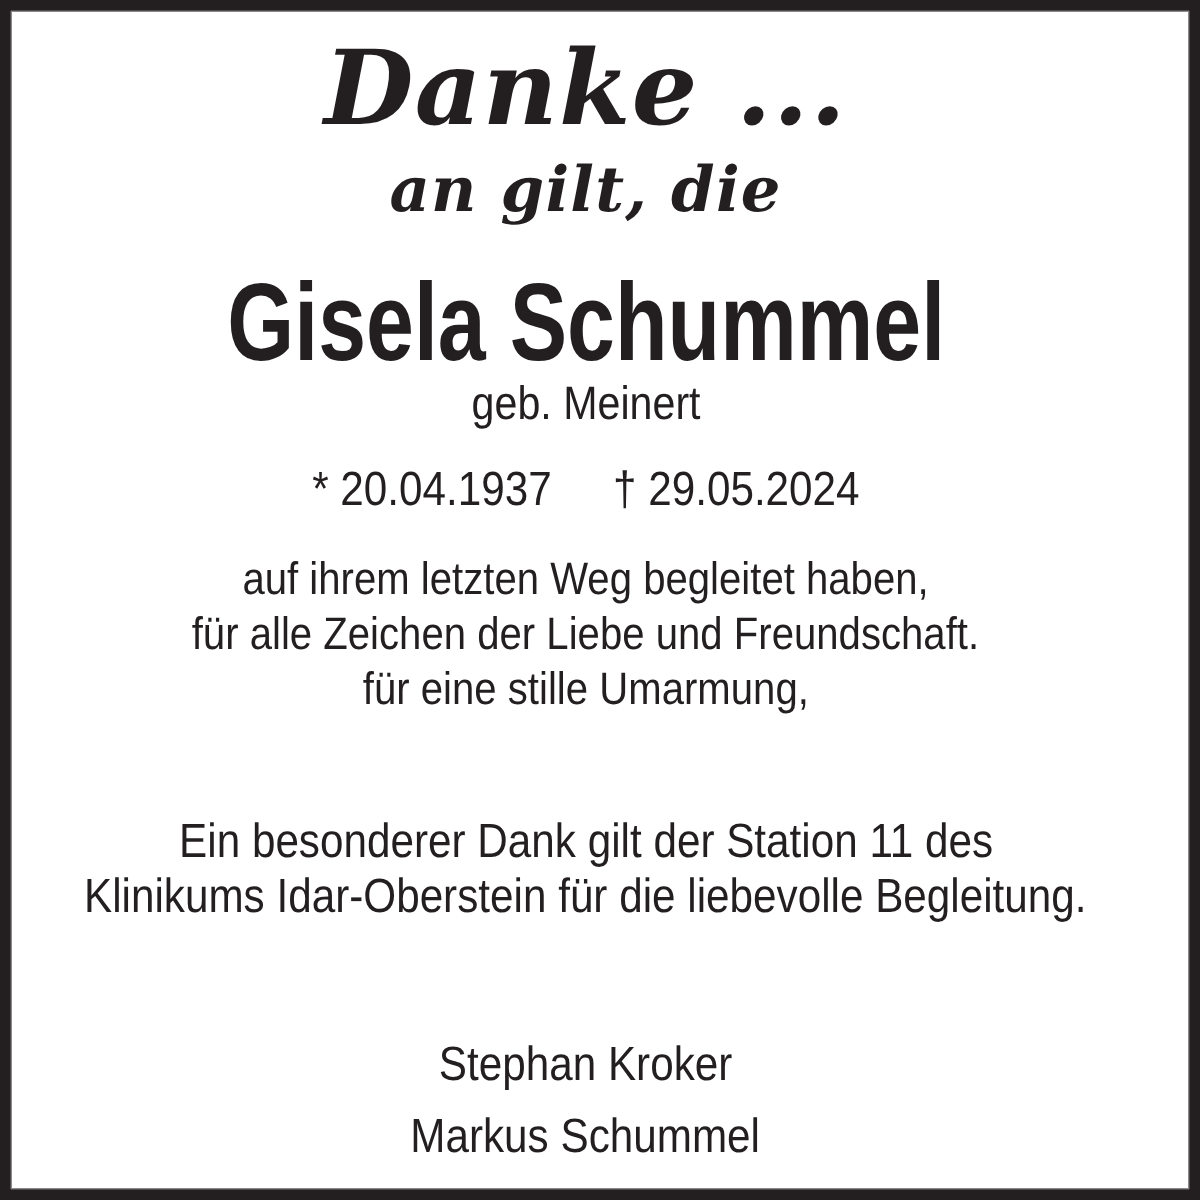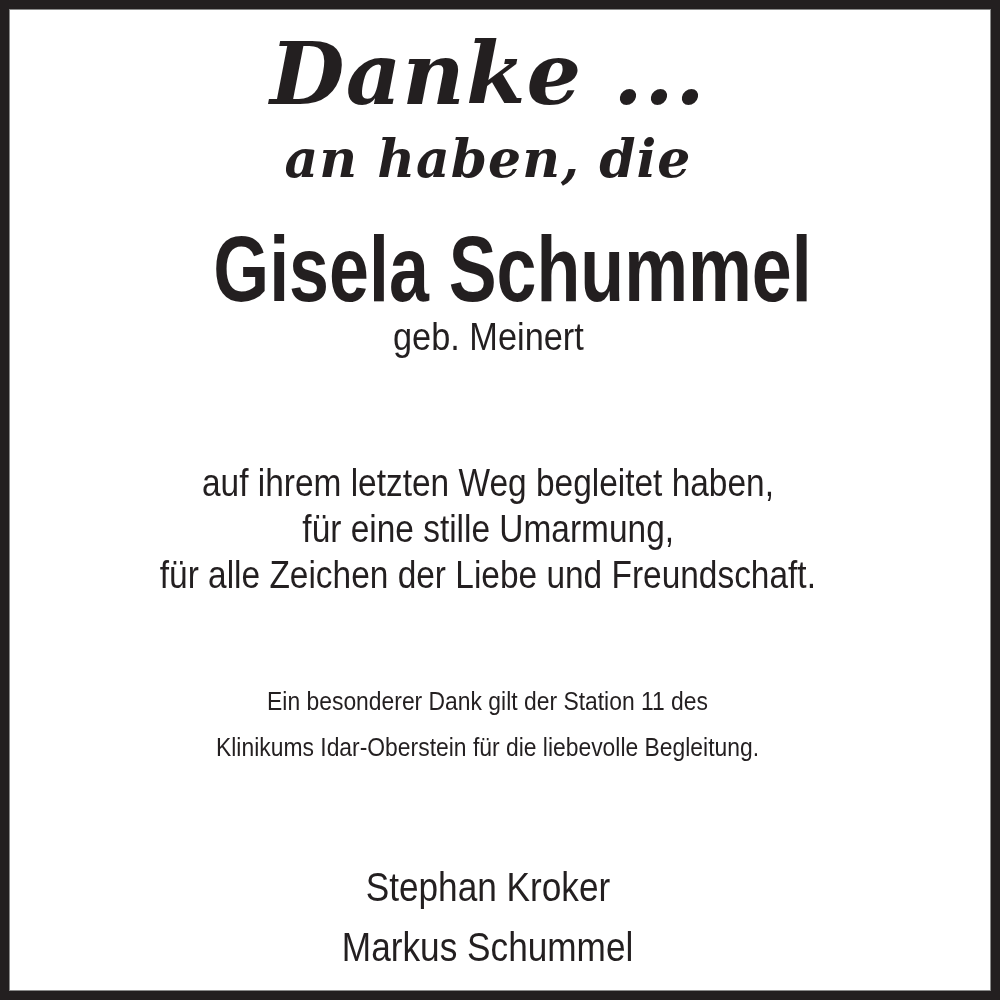--- a/index.html
+++ b/index.html
@@ -39,63 +39,68 @@
   }
   
   .script {
     font-family: "DejaVu Serif", serif;
     font-style: italic;
     font-weight: 700;
     letter-spacing: 1px;
   }
   .title-main   { top: 22px;  font-size: 86px; }
   .title-sub    { top: 124px; font-size: 52px; }
-  .name         { top: 214px; font-size: 92px; font-weight: 700; letter-spacing: 0px; padding-left: 24px; }
+  .name         { top: 214px; font-size: 92px; font-weight: 700; letter-spacing: 0px; }
   .maiden       { top: 308px; font-size: 39px; }
   .dates        { top: 379px; font-size: 40px; }
   .dates .gap   { display: inline-block; width: 58px; }
   .body-block   { top: 451px; font-size: 38px; }
   .body-block .bline,
   .thanks-block .bline { line-height: 46px; text-decoration: underline; }
-  .thanks-block { top: 669px; font-size: 26px; }
+  .thanks-block { top: 669px; font-size: 40px; }
   .closing      { top: 799px; font-size: 38px; }
   .signature1   { top: 858px; font-size: 40px; font-weight: 400; }
   .signature2   { top: 918px; font-size: 40px; font-weight: 400; }
 </style>
 </head>
 <body>
 
 <div class="page">
 
   <div class="line title-main script">
     <span>Danke ...</span>
   </div>
 
   <div class="line title-sub script">
-    <span>an haben, die</span>
+    <span>an gilt, die</span>
   </div>
 
   <div class="line name">
     <span class="narrow-heavy">Gisela Schummel</span>
   </div>
 
   <div class="line maiden">
     <span class="narrow">geb. Meinert</span>
   </div>
 
+  <div class="line dates">
+    <span class="narrow">
+      <span>* 20.04.1937</span><span class="gap"></span><span>† 29.05.2024</span>
+    </span>
+  </div>
 
   <div class="line body-block">
     <div class="bline">
       <span class="narrow">auf ihrem letzten Weg begleitet haben,</span>
     </div>
     <div class="bline">
-      <span class="narrow">für eine stille Umarmung,</span>
+      <span class="narrow">für alle Zeichen der Liebe und Freundschaft.</span>
     </div>
     <div class="bline">
-      <span class="narrow">für alle Zeichen der Liebe und Freundschaft.</span>
+      <span class="narrow">für eine stille Umarmung,</span>
     </div>
   </div>
 
   <div class="line thanks-block">
     <div class="bline">
       <span class="narrow">Ein besonderer Dank gilt der Station 11 des</span>
     </div>
     <div class="bline">
       <span class="narrow">Klinikums Idar-Oberstein für die liebevolle Begleitung.</span>
     </div>

